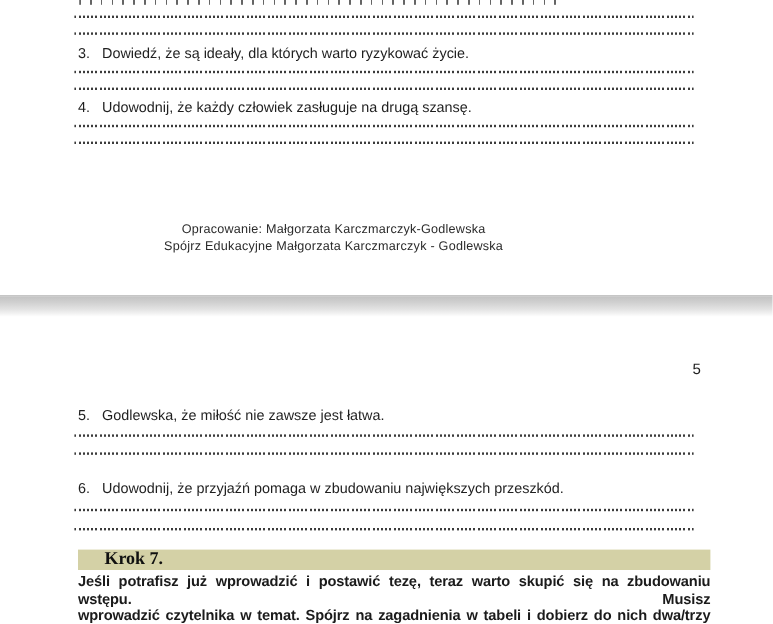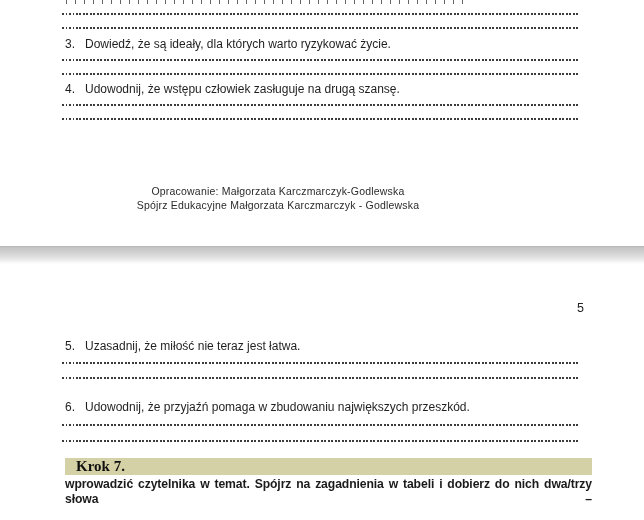--- a/index.html
+++ b/index.html
@@ -49,21 +49,21 @@
     text-align: right;
     font-size: 12.5px; color: #222222;
   }
   .krok-bar {
     position: absolute; left: 65px; top: 458px; width: 527px; height: 17px;
     background: #d4d1a6;
   }
   .krok-heading {
     font-family: "Liberation Serif", serif;
     font-weight: bold; font-size: 15px; line-height: 17px;
-    color: #101010; padding-left: 11px;
+    color: #101010; padding-left: 22px;
     white-space: nowrap;
   }
   .para {
     position: absolute; left: 65px; top: 477px; width: 527px;
     font-weight: bold; font-size: 12.2px; line-height: 14.6px;
     color: #1b1b1b; letter-spacing: -0.1px;
   }
   .para .pline { text-align: justify; text-align-last: justify; }
 </style>
 </head>
@@ -78,52 +78,53 @@
     <div class="dotted" style="top:27px"></div>
 
     <div class="item" style="top:38px">
       <span class="num">3.</span><span>Dowiedź, że są ideały, dla których warto ryzykować życie.</span>
     </div>
 
     <div class="dotted" style="top:59px"></div>
     <div class="dotted" style="top:73px"></div>
 
     <div class="item" style="top:83px">
-      <span class="num">4.</span><span>Udowodnij, że wstępu człowiek zasługuje na drugą szansę.</span>
+      <span class="num">4.</span><span>Udowodnij, że każdy człowiek zasługuje na drugą szansę.</span>
     </div>
 
     <div class="dotted" style="top:104px"></div>
     <div class="dotted" style="top:118px"></div>
 
     <div class="credits" style="top:185px">Opracowanie: Małgorzata Karczmarczyk-Godlewska</div>
     <div class="credits" style="top:199px">Spójrz Edukacyjne Małgorzata Karczmarczyk - Godlewska</div>
   </div>
 
   <div class="page-gap"></div>
 
   <div>
     <div class="page-number">5</div>
 
     <div class="item" style="top:340px">
-      <span class="num">5.</span><span>Uzasadnij, że miłość nie teraz jest łatwa.</span>
+      <span class="num">5.</span><span>Godlewska, że miłość nie zawsze jest łatwa.</span>
     </div>
 
     <div class="dotted" style="top:362px"></div>
     <div class="dotted" style="top:377px"></div>
 
     <div class="item" style="top:401px">
       <span class="num">6.</span><span>Udowodnij, że przyjaźń pomaga w zbudowaniu największych przeszkód.</span>
     </div>
 
     <div class="dotted" style="top:424px"></div>
     <div class="dotted" style="top:440px"></div>
 
     <div class="krok-bar" style="background: rgb(212, 209, 166);">
       <div class="krok-heading">Krok 7.</div>
     </div>
 
     <div class="para">
+      <div class="pline">Jeśli potrafisz już wprowadzić i postawić tezę, teraz warto skupić się na zbudowaniu wstępu. Musisz</div>
       <div class="pline">wprowadzić czytelnika w temat. Spójrz na zagadnienia w tabeli i dobierz do nich dwa/trzy słowa –</div>
 
     </div>
   </div>
 
 </div>
 
 </body></html>

